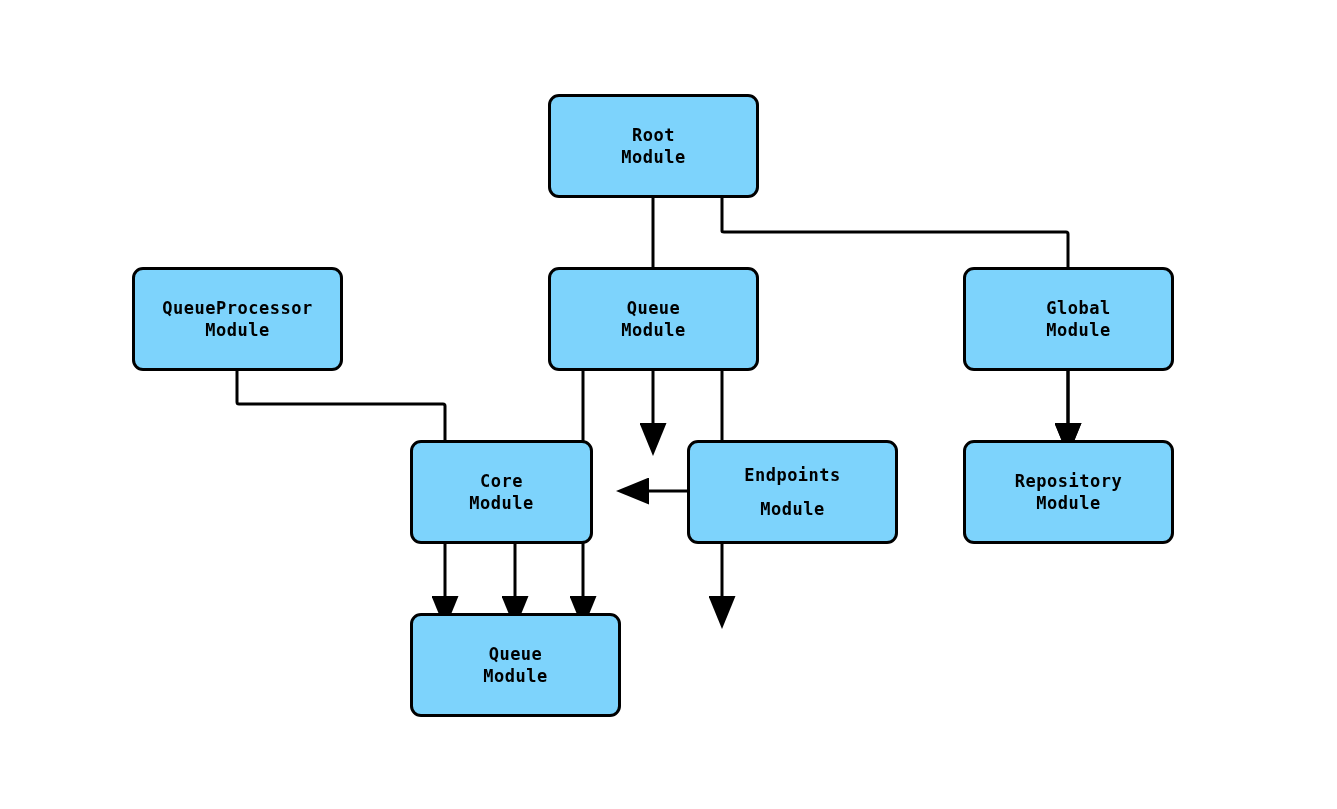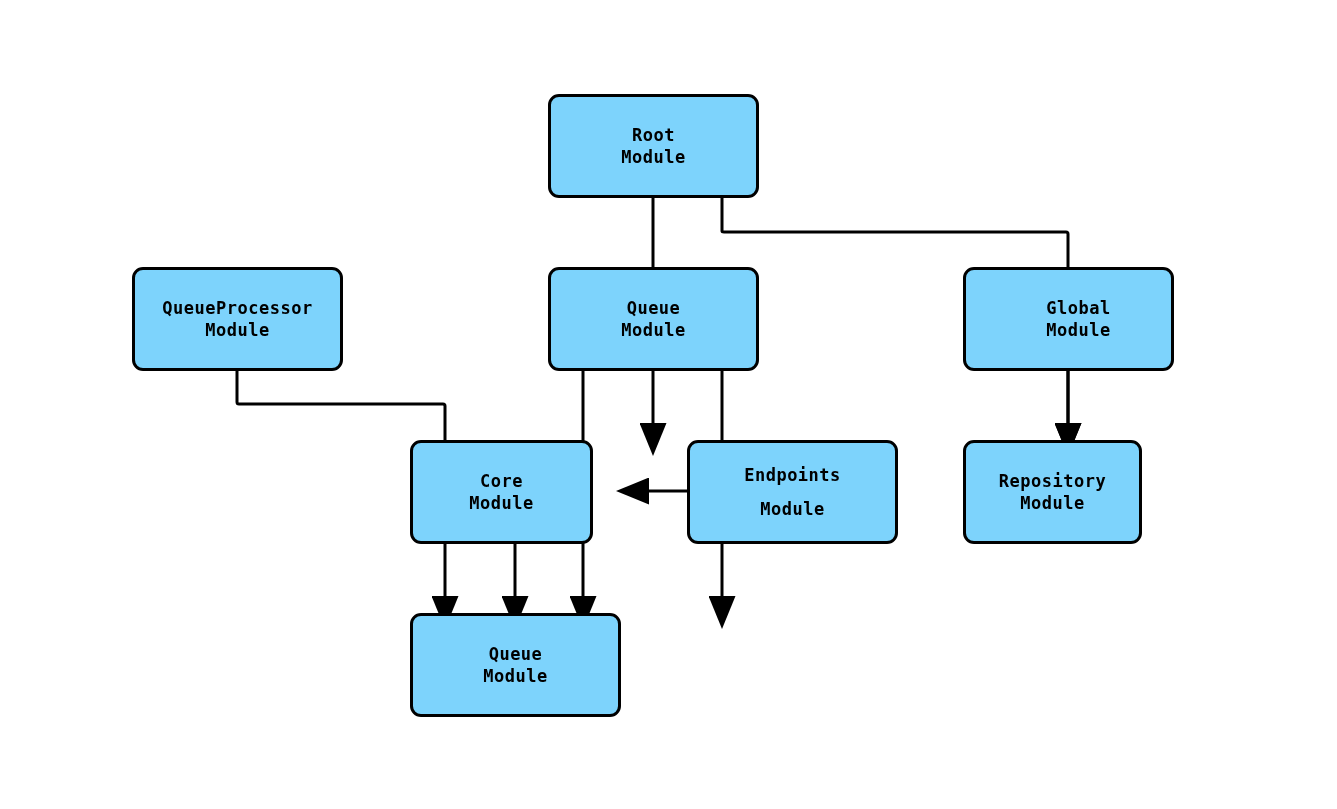--- a/index.html
+++ b/index.html
@@ -102,21 +102,21 @@
   <div class="node" style="left:410px; top:440px; width:183px; height:104px;">
     <div class="node-label">Core</div>
     <div class="node-label">Module</div>
   </div>
 
   <div class="node" style="left:687px; top:440px; width:211px; height:104px;gap:12px;">
     <div class="node-label">Endpoints</div>
     <div class="node-label">Module</div>
   </div>
 
-  <div class="node" style="left:963px; top:440px; width:179px; height:104px;">
+  <div class="node" style="left:963px; top:440px; width:211px; height:104px;">
     <div class="node-label">Repository</div>
     <div class="node-label">Module</div>
   </div>
 
   <div class="node" style="left:410px; top:613px; width:211px; height:104px;">
     <div class="node-label">Queue</div>
     <div class="node-label">Module</div>
   </div>
 
 </div>

